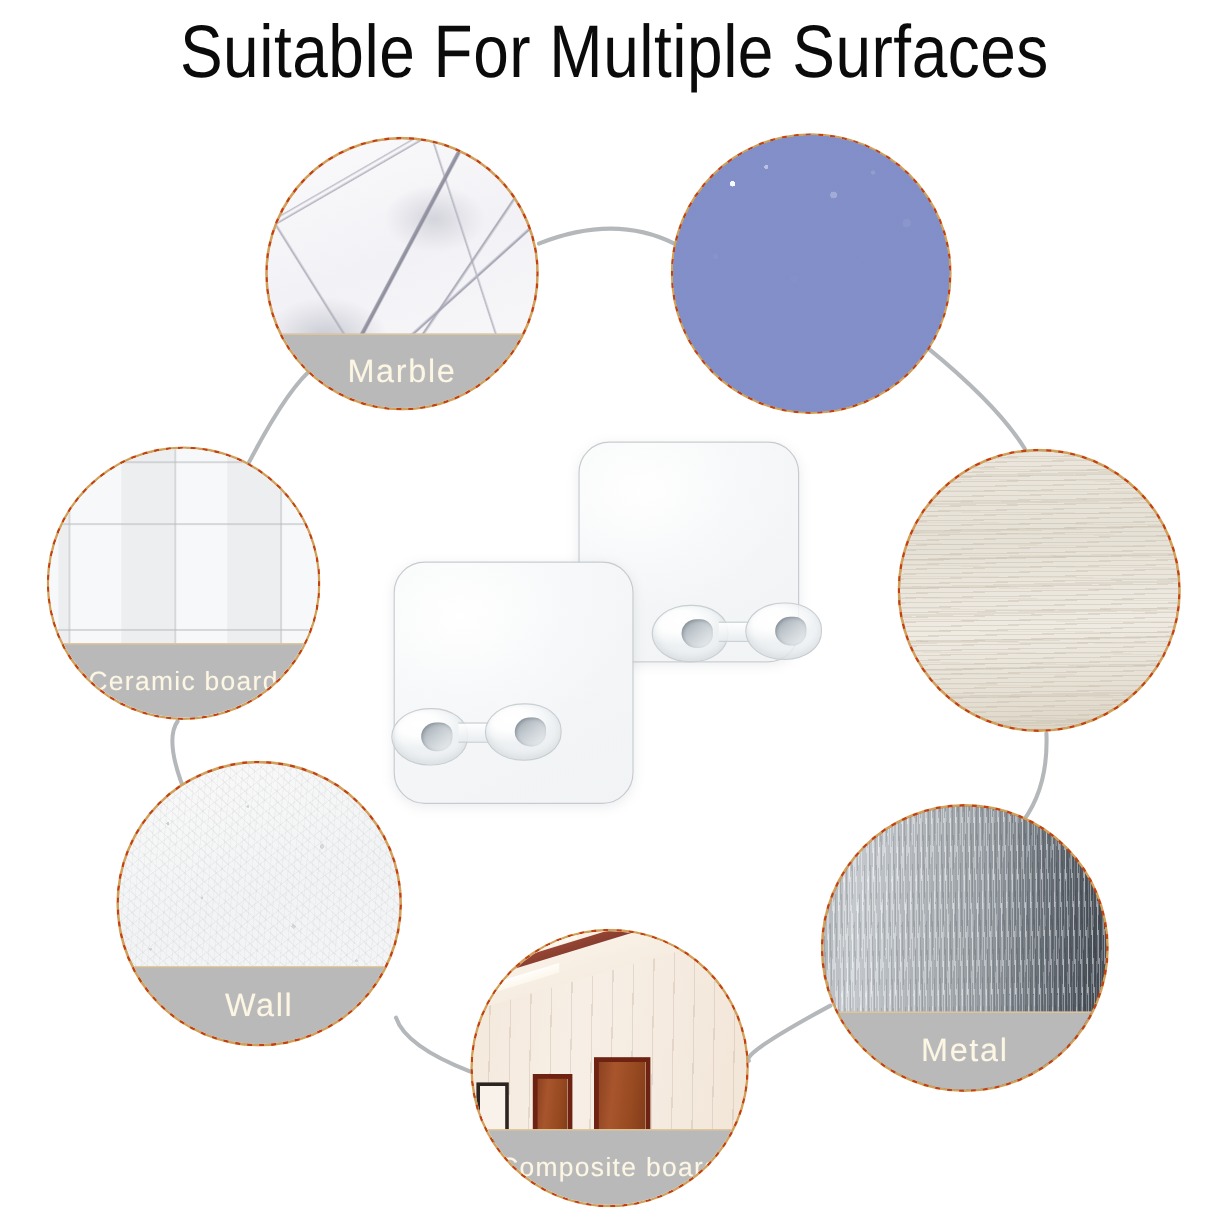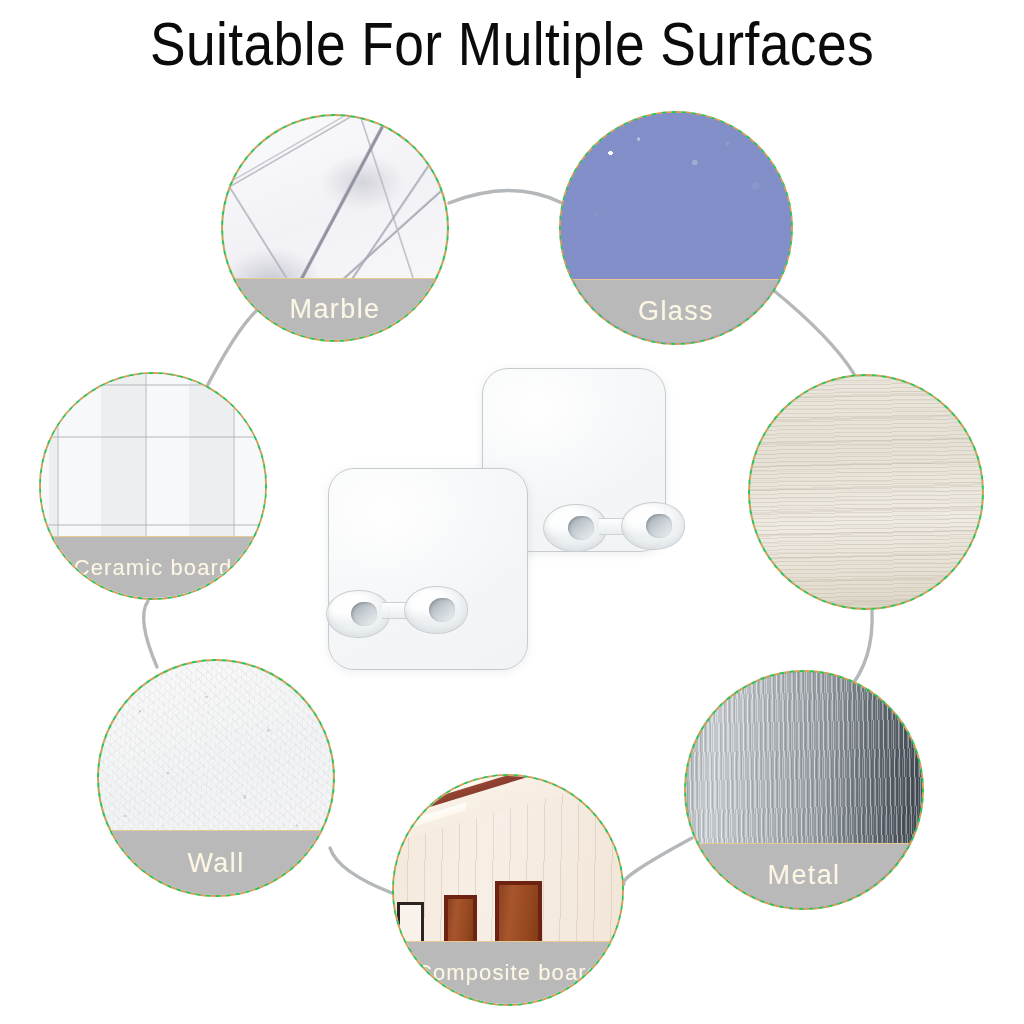--- a/index.html
+++ b/index.html
@@ -39,21 +39,21 @@
     width: 1024px; height: 1024px;
   }
 
   
   .surface {
     position: absolute;
     border-radius: 50%;
     overflow: hidden;
     box-sizing: border-box;
     border: 2.5px dashed #d2a157;
-    background: #22c55e;
+    background: #c2410c;
   }
   .tex {
     position: absolute;
     left: -2px; top: -2px;
     right: -2px; bottom: -2px;
   }
   .band {
     position: absolute;
     left: -4px; right: -4px;
     bottom: -4px;
@@ -284,23 +284,20 @@
 
   <div class="surface" style="left:221px; top:114px; width:228px; height:228px;">
     <div class="tex tex-marble"></div>
     <div class="band">
       <span class="band-label">Marble</span>
     </div>
   </div>
 
   <div class="surface" style="left:559px; top:111px; width:234px; height:234px;">
     <div class="tex tex-glass"></div>
-    <div class="band">
-      <span class="band-label">Glass</span>
-    </div>
   </div>
 
   <div class="surface" style="left:748px; top:374px; width:236px; height:236px;">
     <div class="tex tex-wood"></div>
   </div>
 
   <div class="surface" style="left:392px; top:774px; width:232px; height:232px;">
     <div class="tex tex-comp">
       <div class="comp-scene">
         <div class="comp-wall"></div>
@@ -319,21 +316,21 @@
     </div>
   </div>
 
   <div class="surface" style="left:684px; top:670px; width:240px; height:240px;">
     <div class="tex tex-metal"></div>
     <div class="band">
       <span class="band-label">Metal</span>
     </div>
   </div>
 
-  <div class="surface" style="left:97px; top:659px; width:238px; height:238px;">
+  <div class="surface" style="left:97px; top:634px; width:238px; height:238px;">
     <div class="tex tex-wall"></div>
     <div class="band">
       <span class="band-label">Wall</span>
     </div>
   </div>
 
   <div class="surface" style="left:39px; top:372px; width:228px; height:228px;">
     <div class="tex tex-tile"></div>
     <div class="band">
       <span class="band-label sm">Ceramic board</span>

